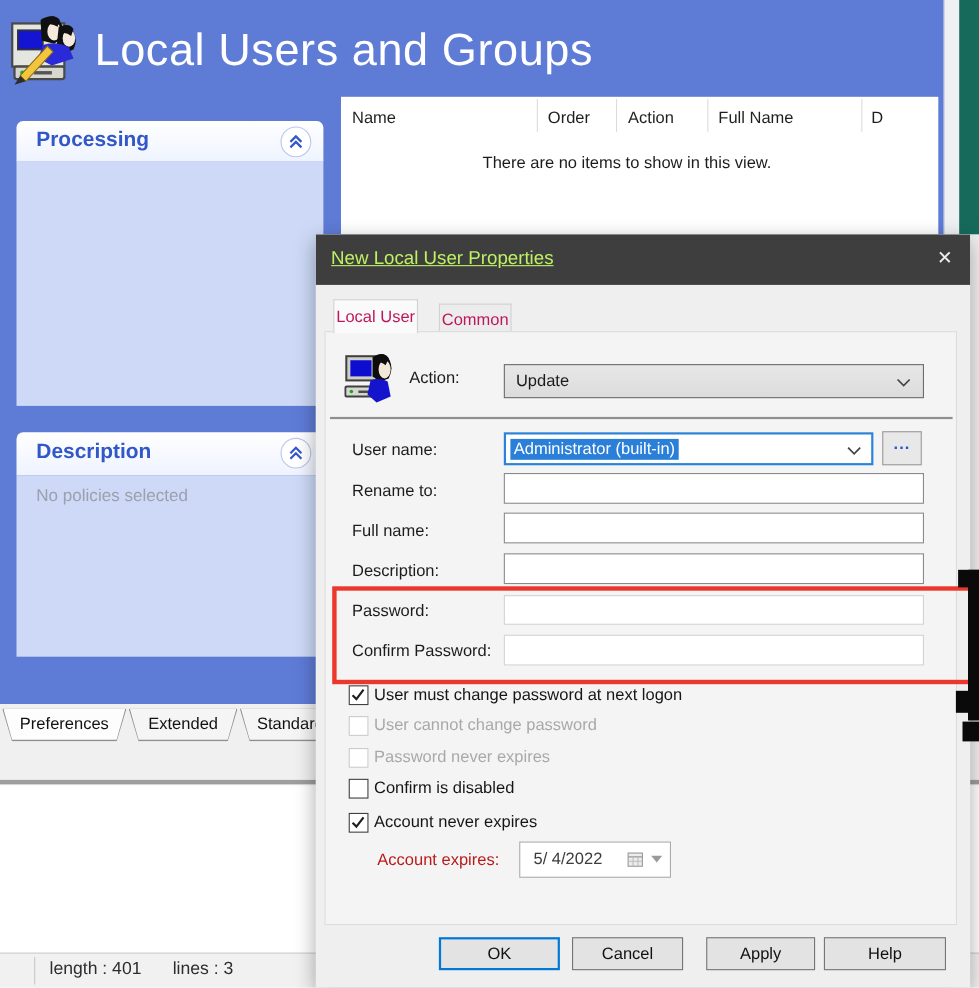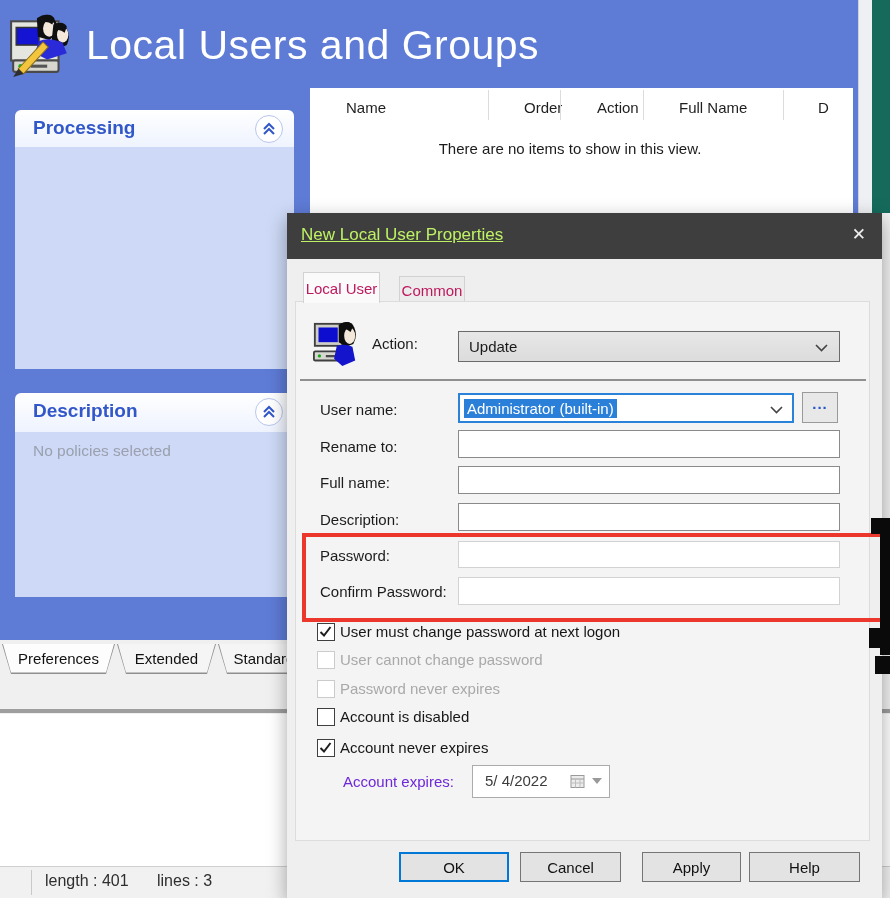--- a/index.html
+++ b/index.html
@@ -21,21 +21,21 @@
   
   .mmc-blue{left:0;top:0;width:858px;height:640px;background:#5e7bd6;}
   .edge-strip{left:858px;top:0;width:14px;height:213px;background:#eef0f3;border-left:1px solid #cfd3da;}
   .teal-strip{left:872px;top:0;width:18px;height:213px;background:#156a5c;}
 
   .mmc-title{left:86px;top:22px;color:#ffffff;font-size:41px;letter-spacing:.5px;}
   .mmc-icon{left:8px;top:10px;width:66px;height:68px;}
 
   
   .list{left:310px;top:88px;width:543px;height:125px;background:#ffffff;}
-  .col-h{position:absolute;top:11px;font-size:15px;color:#1f1f1f;margin-left:26px;}
+  .col-h{position:absolute;top:11px;font-size:15px;color:#1f1f1f;}
   .col-sep{position:absolute;top:2px;width:1px;height:30px;background:#dcdcdc;}
   .empty-msg{position:absolute;left:20px;top:52px;width:480px;text-align:center;font-size:15px;color:#1c1c1c;}
 
   
   .panel{position:absolute;left:15px;width:279px;}
   .panel-h{position:relative;height:37px;background:linear-gradient(#ffffff,#eef3fe);
     border-radius:6px 6px 0 0;}
   .panel-title{position:absolute;left:18px;top:7px;font-size:19px;font-weight:bold;color:#3157c9;text-align:center;}
   .panel-chev{position:absolute;right:11px;top:5px;width:26px;height:26px;border-radius:50%;
     background:#ffffff;border:1px solid #b9c6ef;display:flex;align-items:center;justify-content:center;}
@@ -58,21 +58,21 @@
   .dlg-close{position:absolute;right:16px;top:11px;color:#efefef;font-size:17px;cursor:default;}
   .dlg-tab{position:absolute;font-size:15px;color:#be185d;display:flex;align-items:center;justify-content:center;}
   .dlg-tab.active{left:16px;top:59px;width:75px;height:30px;background:#fafafa;
     border:1px solid #d2d2d2;border-bottom:none;z-index:2;}
   .dlg-tab.idle{left:92px;top:63px;width:64px;height:26px;background:#ececec;
     border:1px solid #d2d2d2;border-bottom:none;margin-left:20px;}
   .dlg-pane{position:absolute;left:8px;top:88px;width:575px;height:540px;background:#f4f4f4;
     border:1px solid #dcdcdc;box-sizing:border-box;}
 
   .flabel{position:absolute;font-size:15px;color:#1c1c1c;}
-  .flabel.gray{color:#6d28d9;}
+  .flabel.gray{color:#b91c1c;}
   .tbox{position:absolute;background:#ffffff;border:1px solid #8a8a8a;box-sizing:border-box;}
   .tbox.dis{border-color:#d2d2d2;}
   .dropdown{position:absolute;background:linear-gradient(#e7e7e7,#dcdcdc);border:1px solid #6b6b6b;
     box-sizing:border-box;font-size:15px;color:#1a1a1a;display:flex;align-items:center;padding:0 10px;}
   .dropdown .chev{position:absolute;right:11px;top:12px;}
   .combo{position:absolute;background:#fff;border:2px solid #2a83d8;box-sizing:border-box;
     display:flex;align-items:center;padding:0 4px;font-size:15px;}
   .combo .selhl{background:#2a7fd9;color:#fff;padding:1px 3px;}
   .combo .chev{position:absolute;right:9px;top:11px;}
   .browse-btn{position:absolute;background:#e8e8e8;border:1px solid #9a9a9a;box-sizing:border-box;
@@ -260,21 +260,21 @@
     <div class="cbrow disabled" style="top:467px">
       <span class="cb">
         
       </span>
       <span class="cblabel">Password never expires</span>
     </div>
     <div class="cbrow" style="top:495px">
       <span class="cb">
         
       </span>
-      <span class="cblabel">Account is disabled</span>
+      <span class="cblabel">Confirm is disabled</span>
     </div>
     <div class="cbrow checked" style="top:526px">
       <span class="cb">
         <svg class="tick" width="13" height="13" viewBox="0 0 13 13">
           <polyline points="1.5,7 5,10.5 11.5,2" fill="none" stroke="#1f1f1f" stroke-width="2"></polyline>
         </svg>
       </span>
       <span class="cblabel">Account never expires</span>
     </div>
 

